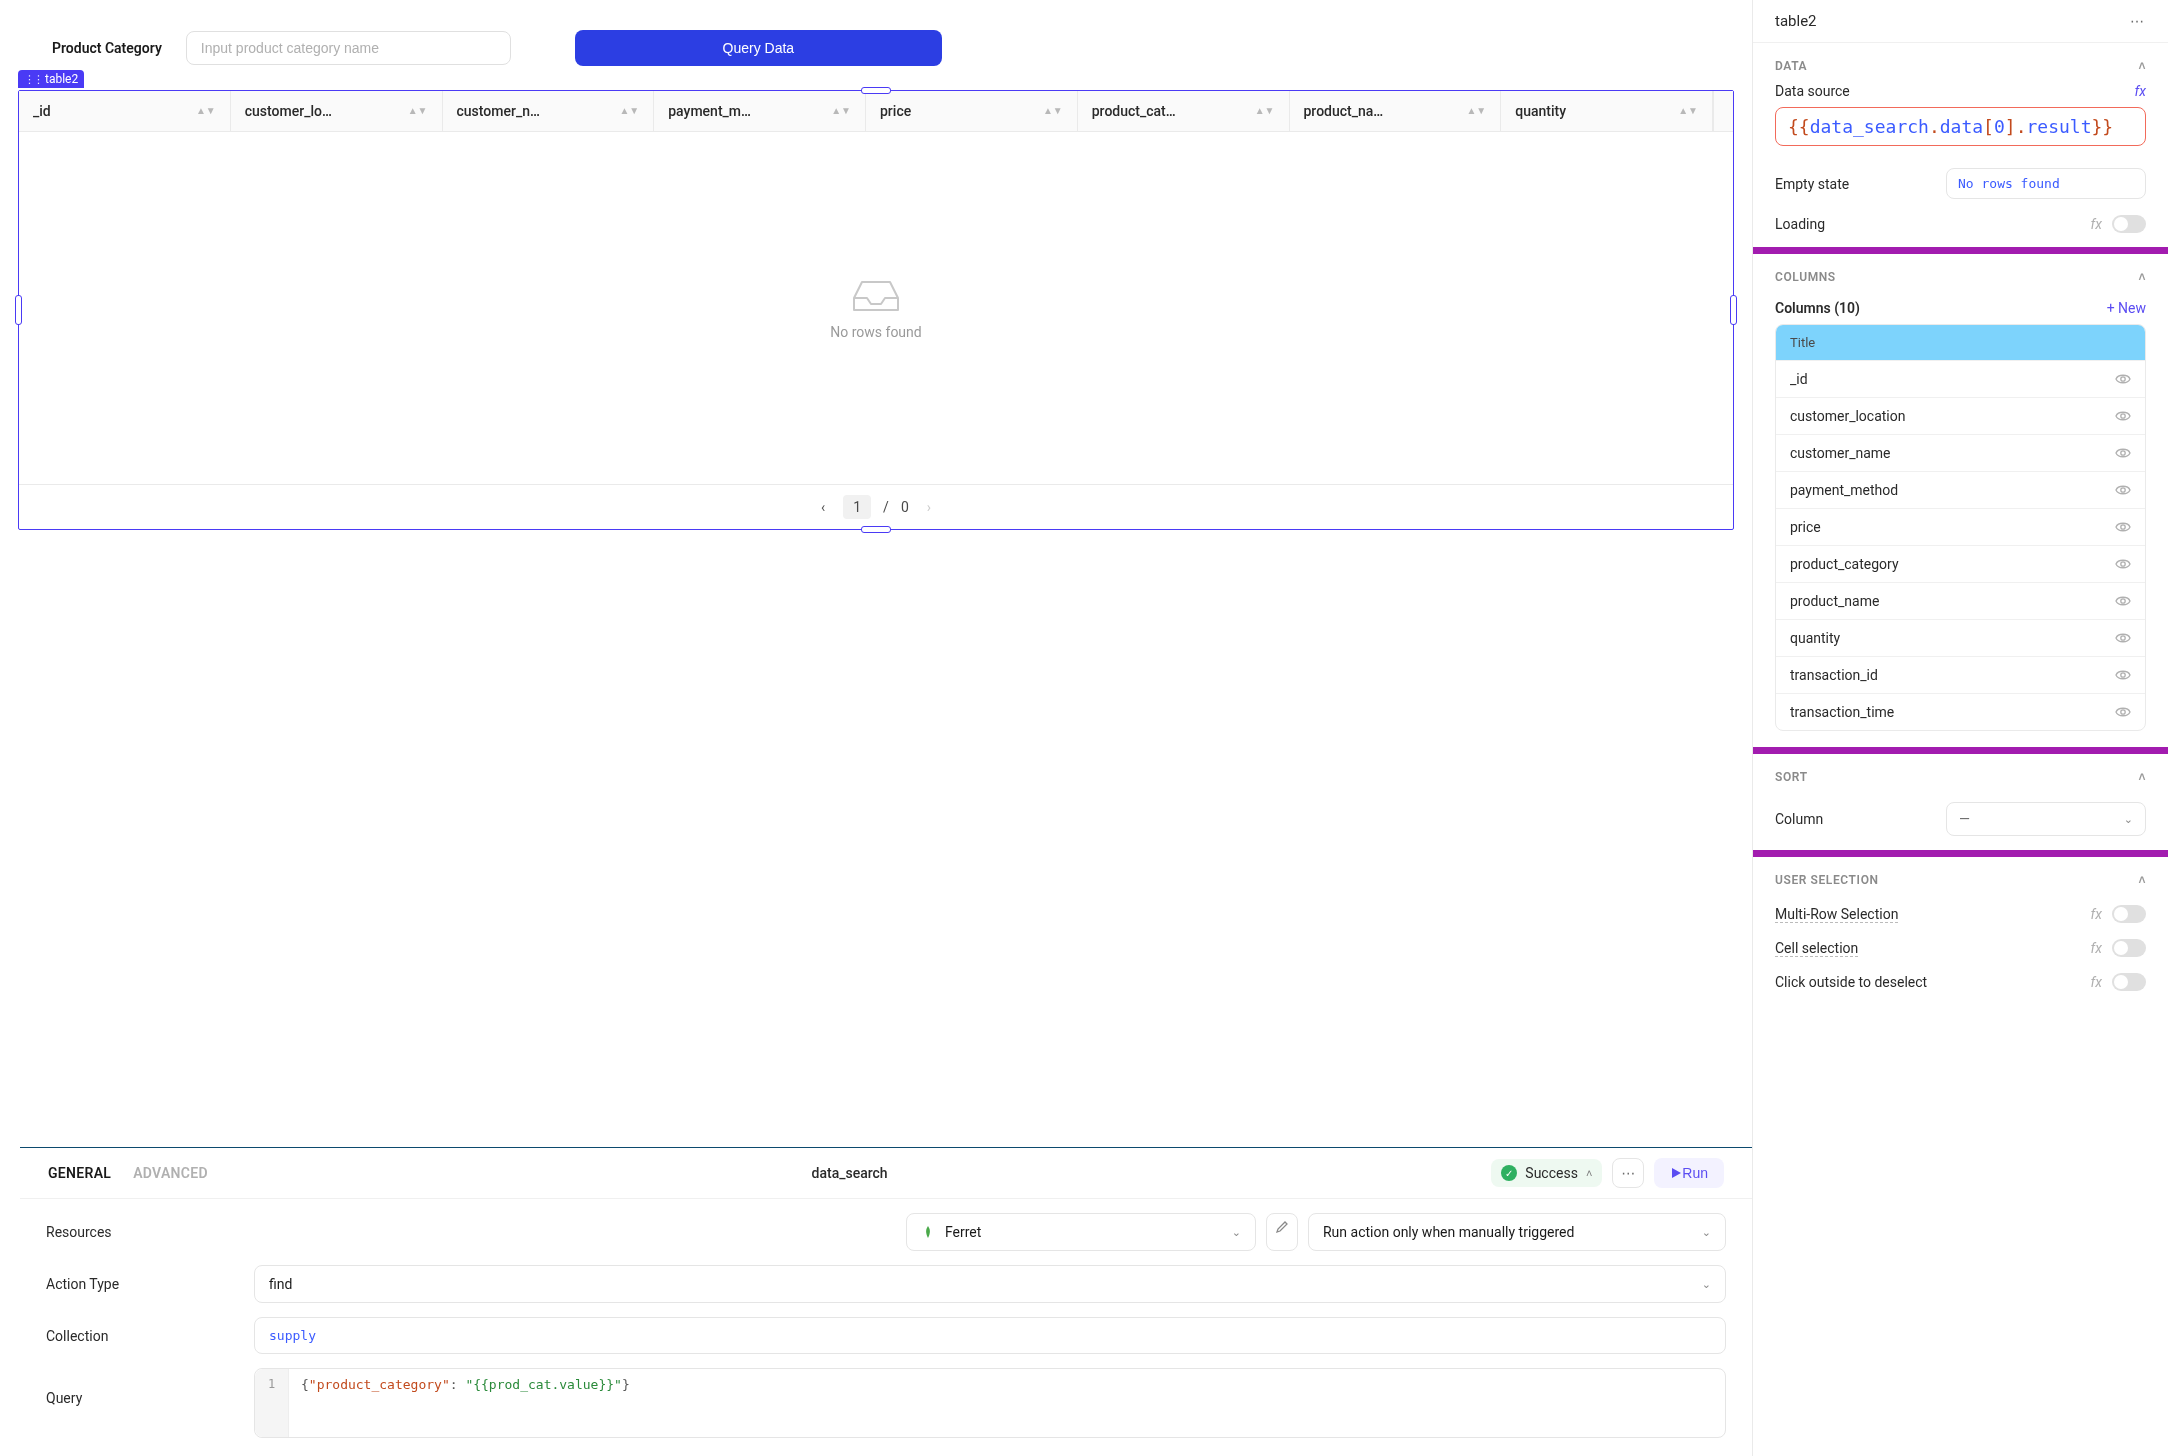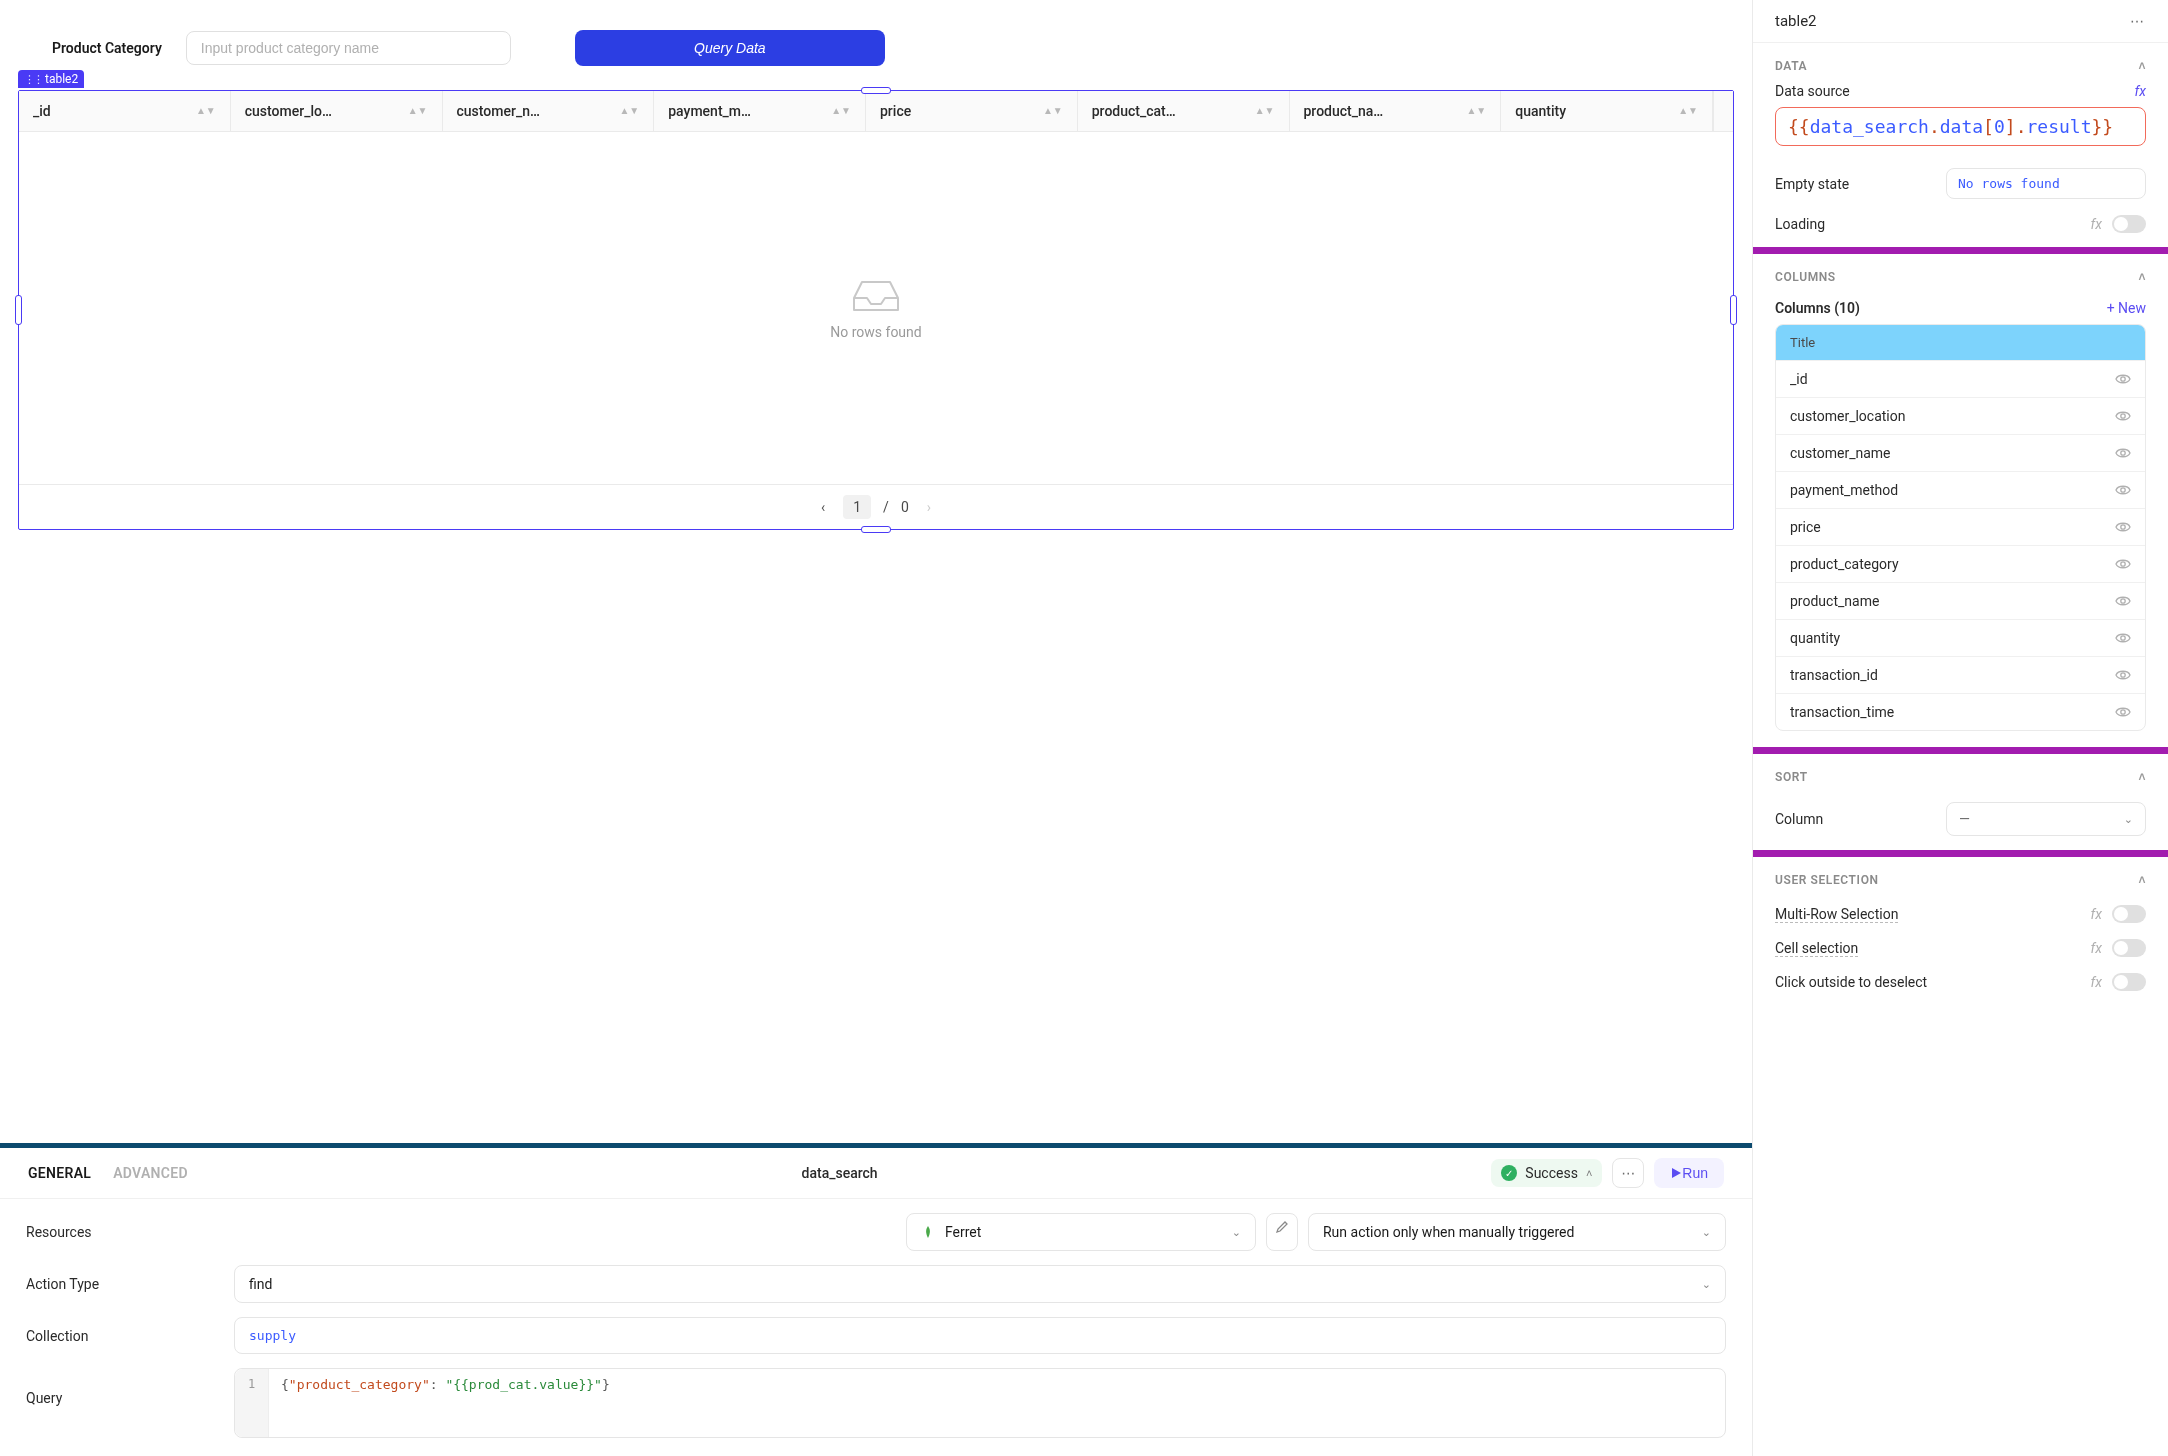--- a/index.html
+++ b/index.html
@@ -4,21 +4,21 @@
 <style>
 * { box-sizing: border-box; margin: 0; padding: 0; }
 body { font-family: -apple-system, BlinkMacSystemFont, "Segoe UI", Roboto, sans-serif; font-size: 14px; color: #1a1a1a; background: #fff; }
 .layout { display: flex; width: 100%; height: 100vh; }
 .main { flex: 1; display: flex; flex-direction: column; overflow: hidden; }
 .canvas-area { flex: 1; padding: 20px 12px 12px 12px; overflow: auto; }
 .query-row { display: flex; align-items: center; gap: 24px; padding: 10px 40px 24px 40px; }
 .label-pc { font-size: 14px; font-weight: 600; color: #1a1a1a; }
 .text-input { border: 1px solid #e0e0e0; border-radius: 8px; padding: 8px 14px; width: 325px; font-size: 14px; color: #333; }
 .text-input::placeholder { color: #b0b0b0; }
-.query-btn { background: #2c3ee3; color: #fff; border: none; border-radius: 8px; padding: 10px 20px; font-size: 14px; font-weight: 500; cursor: pointer; width: 310px; text-align: center; margin-left: 40px; font-style: italic; }
+.query-btn { background: #2c3ee3; color: #fff; border: none; border-radius: 8px; padding: 10px 20px; font-size: 14px; font-weight: 500; cursor: pointer; width: 367px; text-align: center; margin-left: 40px; }
 
 .table-wrap { position: relative; margin: 0 6px; }
 .comp-tag { position: absolute; top: -20px; left: 0; background: #4a3af5; color: #fff; font-size: 12px; padding: 2px 6px; border-radius: 4px 4px 0 0; display: inline-flex; align-items: center; gap: 3px; }
 .comp-tag .dots { letter-spacing: -2px; font-size: 11px; opacity: .9; }
 .table-frame { border: 1.5px solid #4a3af5; border-radius: 2px; background: #fff; position: relative; min-height: 440px; display: flex; flex-direction: column; }
 .handle { position: absolute; background: #fff; border: 1.5px solid #4a3af5; border-radius: 3px; }
 .handle.top { top: -4px; left: 50%; transform: translateX(-50%); width: 30px; height: 7px; }
 .handle.bottom { bottom: -4px; left: 50%; transform: translateX(-50%); width: 30px; height: 7px; }
 .handle.left { left: -4px; top: 50%; transform: translateY(-50%); width: 7px; height: 30px; }
 .handle.right { right: -4px; top: 50%; transform: translateY(-50%); width: 7px; height: 30px; }
@@ -31,21 +31,21 @@
 .tspacer { width: 20px; border-left: 1px solid #eaeaea; }
 
 .empty-body { flex: 1; display: flex; flex-direction: column; align-items: center; justify-content: center; color: #9a9a9a; gap: 10px; }
 .inbox-icon { width: 50px; height: 38px; }
 
 .paginator { border-top: 1px solid #eaeaea; padding: 10px; display: flex; align-items: center; justify-content: center; gap: 12px; color: #4a4a4a; }
 .pg-btn { color: #555; cursor: pointer; padding: 4px 6px; }
 .pg-btn.dis { color: #ccc; cursor: default; }
 .pg-num { background: #f1f1f1; border-radius: 4px; padding: 4px 10px; }
 
-.bottom-panel { border-top: 5px solid #0c4a6e; background: #fff; display: flex; flex-direction: column; }
+.bottom-panel { border-top: 1px solid #0c4a6e; background: #fff; display: flex; flex-direction: column; margin-left: 20px; }
 .bp-head { display: flex; align-items: center; padding: 10px 28px; border-bottom: 1px solid #f0f0f0; gap: 22px; }
 .bp-tab { font-size: 14px; font-weight: 600; color: #b0b0b0; cursor: pointer; letter-spacing: .3px; }
 .bp-tab.active { color: #1a1a1a; }
 .bp-title { flex: 1; text-align: center; font-weight: 500; color: #2a2a2a; }
 .bp-actions { display: flex; align-items: center; gap: 10px; }
 .status-pill { display: inline-flex; align-items: center; gap: 8px; background: #eef9f1; border-radius: 8px; padding: 6px 10px; font-size: 14px; color: #2a2a2a; }
 .status-pill .dot { width: 16px; height: 16px; background: #2fb061; border-radius: 50%; display: inline-flex; align-items: center; justify-content: center; color: #fff; font-size: 10px; }
 .status-pill .chev { color: #7a7a7a; font-size: 11px; }
 .icon-box { border: 1px solid #e5e5e5; border-radius: 8px; padding: 6px 8px; color: #6a6a6a; cursor: pointer; background: #fff; }
 .run-btn { background: #f3f2ff; border: none; border-radius: 8px; padding: 7px 16px; color: #5b4df2; font-weight: 500; font-size: 14px; display: inline-flex; align-items: center; cursor: pointer; }

